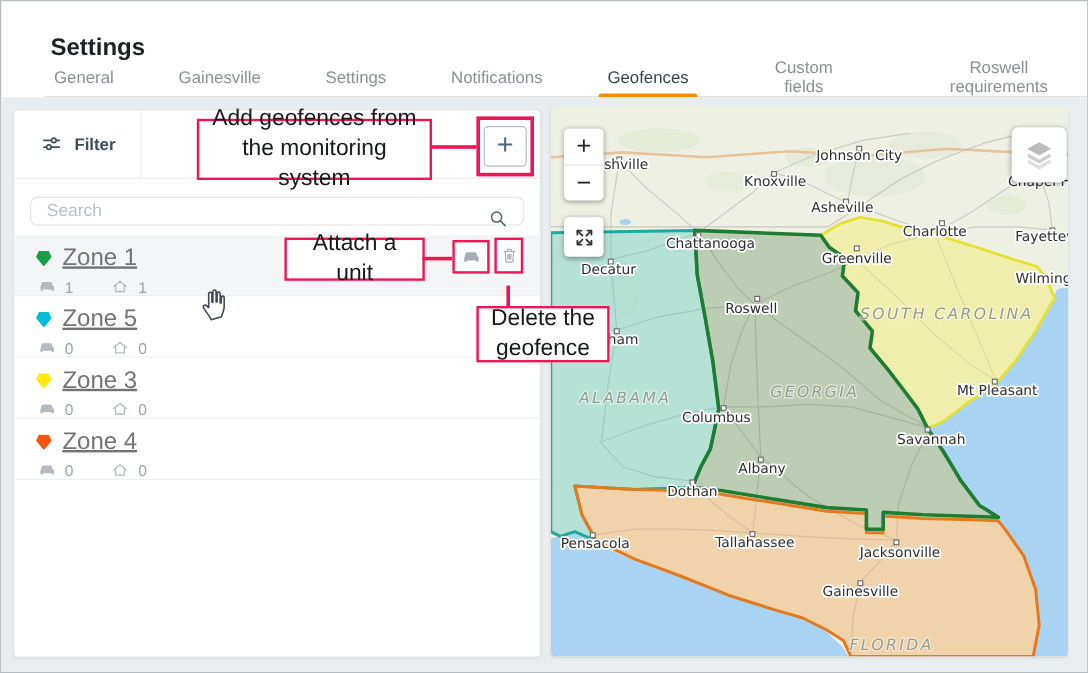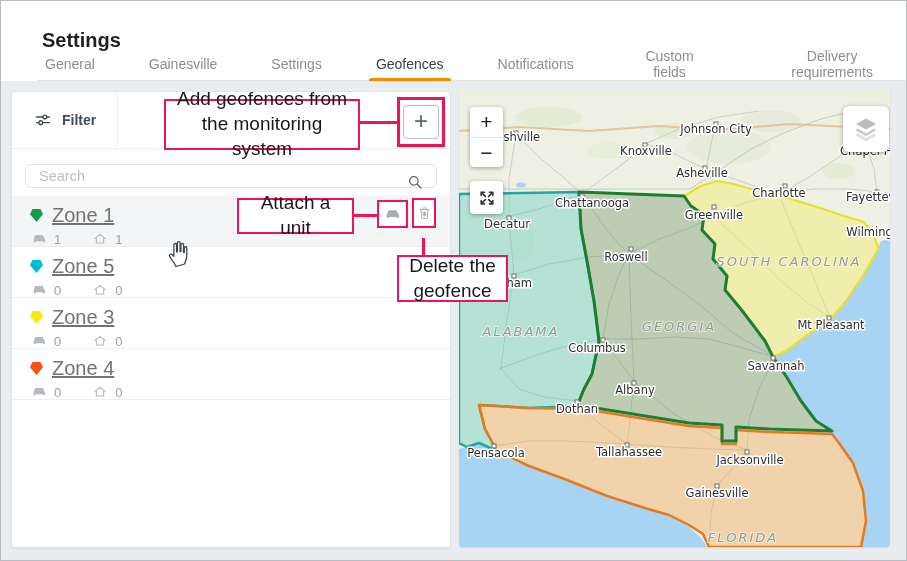--- a/index.html
+++ b/index.html
@@ -135,24 +135,24 @@
   </defs>
 </svg>
 
 <div class="screen">
   <h1 class="page-title">Settings</h1>
 
   <nav class="tabs">
     <button class="tab">General</button>
     <button class="tab">Gainesville</button>
     <button class="tab">Settings</button>
+    <button class="tab">Notifications</button>
     <button class="tab active">Geofences</button>
-    <button class="tab">Notifications</button>
     <button class="tab">Custom fields</button>
-    <button class="tab">Delivery requirements</button>
+    <button class="tab">Roswell requirements</button>
   </nav>
 
   <div class="content">
 
     <section class="left-panel">
       <div class="toolbar">
         <button class="filter-btn">
           <svg>
               <use href="#i-filter"></use>
             </svg>

